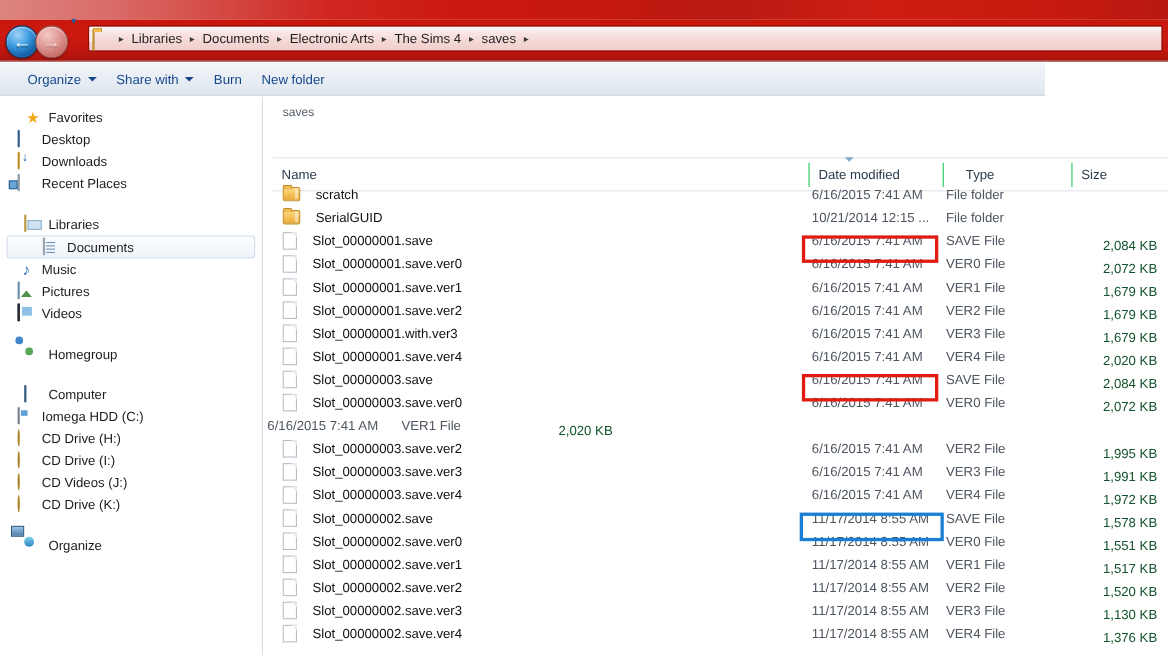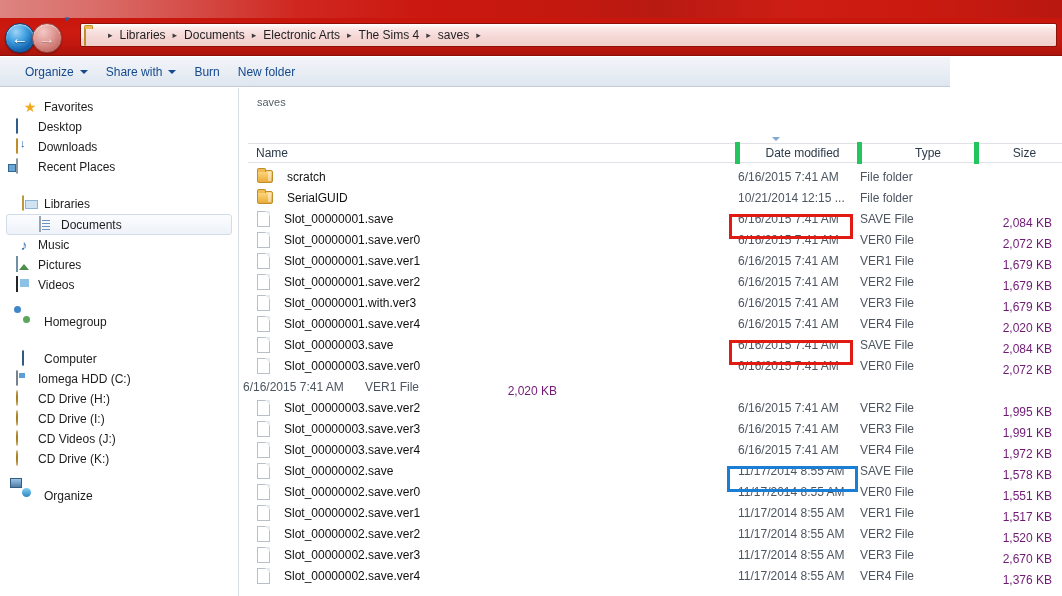--- a/index.html
+++ b/index.html
@@ -190,36 +190,36 @@
   .libsub {
     font-size: 11px;
     color: #555e68;
     margin-top: 2px;
   }
 
   
   .colheader {
     position: absolute;
     left: 8px; top: 55px;
-    width: 814px; height: 20px;
+    width: 814px; height: 31px;
     border-top: 1px solid #dfe3e8;
     border-bottom: 1px solid #dfe3e8;
     display: flex;
     align-items: center;
   }
   .colcell {
     font-size: 12px;
     color: #2b3a4a;
     height: 22px;
     display: flex;
     align-items: center;
     padding-left: 8px;
     position: relative;
   }
-  .colcell + .colcell { border-left: 5px solid #22c55e; justify-content: center; }
+  .colcell + .colcell { border-left: 1px solid #22c55e; }
   .col-name { width: 487px; }
   .col-date { width: 122px; }
   .col-type { width: 117px; padding-left: 20px; }
   .col-size { width: 88px; }
   .sortmark {
     position: absolute;
     left: 32px; top: -5px;
     width: 0; height: 0;
     border-left: 4px solid transparent;
     border-right: 4px solid transparent;
@@ -247,21 +247,21 @@
     overflow: hidden;
   }
   .c-name {
     width: 495px;
     padding-left: 17px;
     gap: 14px;
     color: #101010;
   }
   .c-date { width: 122px; color: #4d5560; padding-left: 3px; }
   .c-type { width: 117px; color: #4d5560; padding-left: 3px; }
-  .c-size { width: 88px; color: #701a75; justify-content: flex-end; padding-right: 10px; margin-top: 8px; }
+  .c-size { width: 88px; color: #14532d; justify-content: flex-end; padding-right: 10px; margin-top: 8px; }
 
   
   .ic-folder {
     width: 16px; height: 13px;
     background: linear-gradient(to bottom, #ffd884 0%, #f4c057 55%, #e8ab3c 100%);
     border: 1px solid #c08e28;
     border-radius: 1px 2px 2px 2px;
     position: relative;
   }
   .ic-folder::before {
@@ -796,21 +796,21 @@
             <div class="cell c-type">VER2 File</div>
             <div class="cell c-size">1,520 KB</div>
           </div>
           <div class="filerow">
             <div class="cell c-name">
               <span class="ic-file"></span>
               <span>Slot_00000002.save.ver3</span>
             </div>
             <div class="cell c-date">11/17/2014 8:55 AM</div>
             <div class="cell c-type">VER3 File</div>
-            <div class="cell c-size">2,670 KB</div>
+            <div class="cell c-size">1,130 KB</div>
           </div>
           <div class="filerow">
             <div class="cell c-name">
               <span class="ic-file"></span>
               <span>Slot_00000002.save.ver4</span>
             </div>
             <div class="cell c-date">11/17/2014 8:55 AM</div>
             <div class="cell c-type">VER4 File</div>
             <div class="cell c-size">1,376 KB</div>
           </div>

